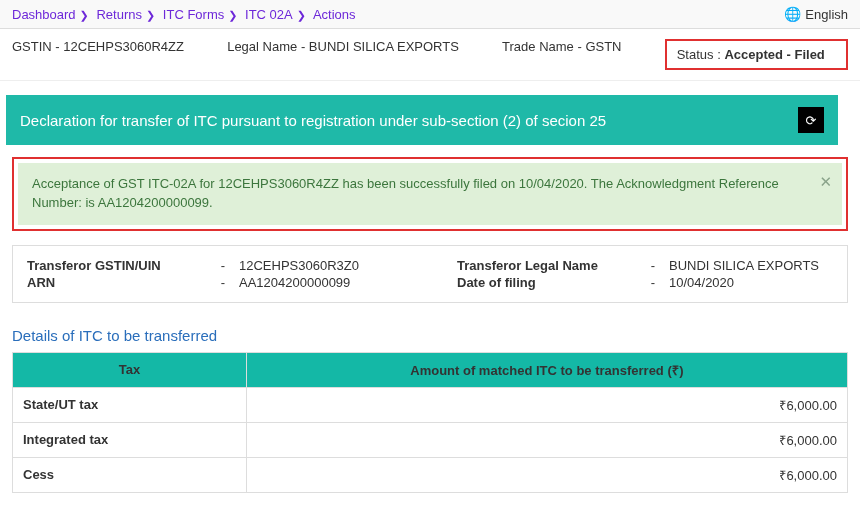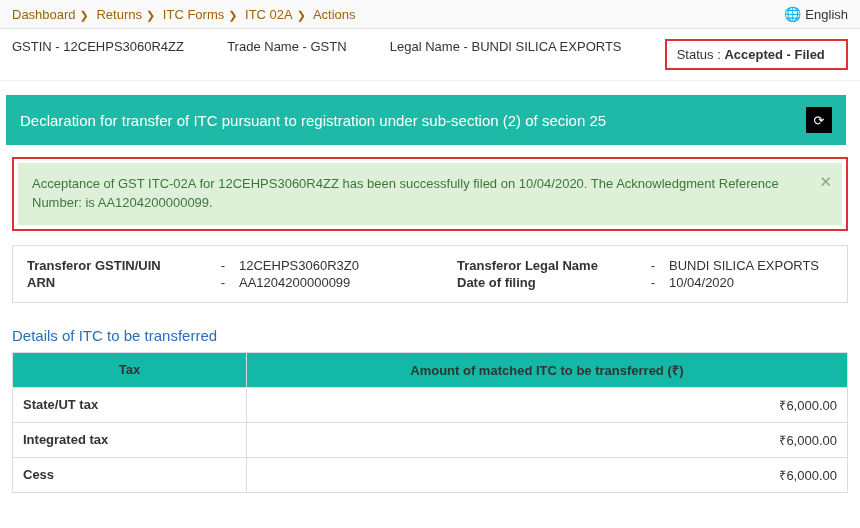--- a/index.html
+++ b/index.html
@@ -12,42 +12,42 @@
     width: 860px;
   }
   .topbar {
     padding: 6px 12px;
     border-bottom: 1px solid #ddd;
     display: flex;
     justify-content: space-between;
     align-items: center;
     background: #f9f9f9;
   }
-  .breadcrumb span { color: #a16207; margin-top: 22px; }
+  .breadcrumb span { color: #6d28d9; margin-top: 22px; }
   .chev { margin: 0 4px; color: #555; font-size: 11px; }
   .lang { display: flex; align-items: center; gap: 4px; color: #333; }
   .globe { font-size: 14px; }
   .infobar {
     padding: 10px 12px;
     border-bottom: 1px solid #eee;
     display: flex;
     gap: 32px;
   }
   .infobar > div { flex: 1 1 auto; }
   .status-box {
     border: 2px solid #e03030;
     padding: 6px 10px;
     white-space: nowrap;
   }
   .content { padding: 0 6px; }
   .section-header {
     background: #1fb9a8;
     color: #fff;
     padding: 12px 14px;
-    margin: 14px 8px 12px 0;
+    margin: 14px 16px 12px 0;
     display: flex;
     justify-content: space-between;
     align-items: center;
     font-size: 15px;
   }
   .refresh-btn {
     width: 26px; height: 26px;
     background: #000;
     color: #fff;
     border: none;
@@ -125,24 +125,24 @@
     <span class="globe">🌐</span>
     <span>English</span>
   </div>
 </div>
 
 <div class="infobar">
   <div>
     <span>GSTIN</span> - <span>12CEHPS3060R4ZZ</span>
   </div>
   <div>
+    <span>Legal Name</span> - <span>BUNDI SILICA EXPORTS</span>
+  </div>
+  <div>
     <span>Trade Name</span> - <span>GSTN</span>
-  </div>
-  <div>
-    <span>Legal Name</span> - <span>BUNDI SILICA EXPORTS</span>
   </div>
   <div class="status-box">
     <span>Status :</span>
     <b>Accepted - Filed</b>
   </div>
 </div>
 
 <div class="content">
   <div class="section-header">
     <span>Declaration for transfer of ITC pursuant to registration under sub-section (2) of secion 25</span>

